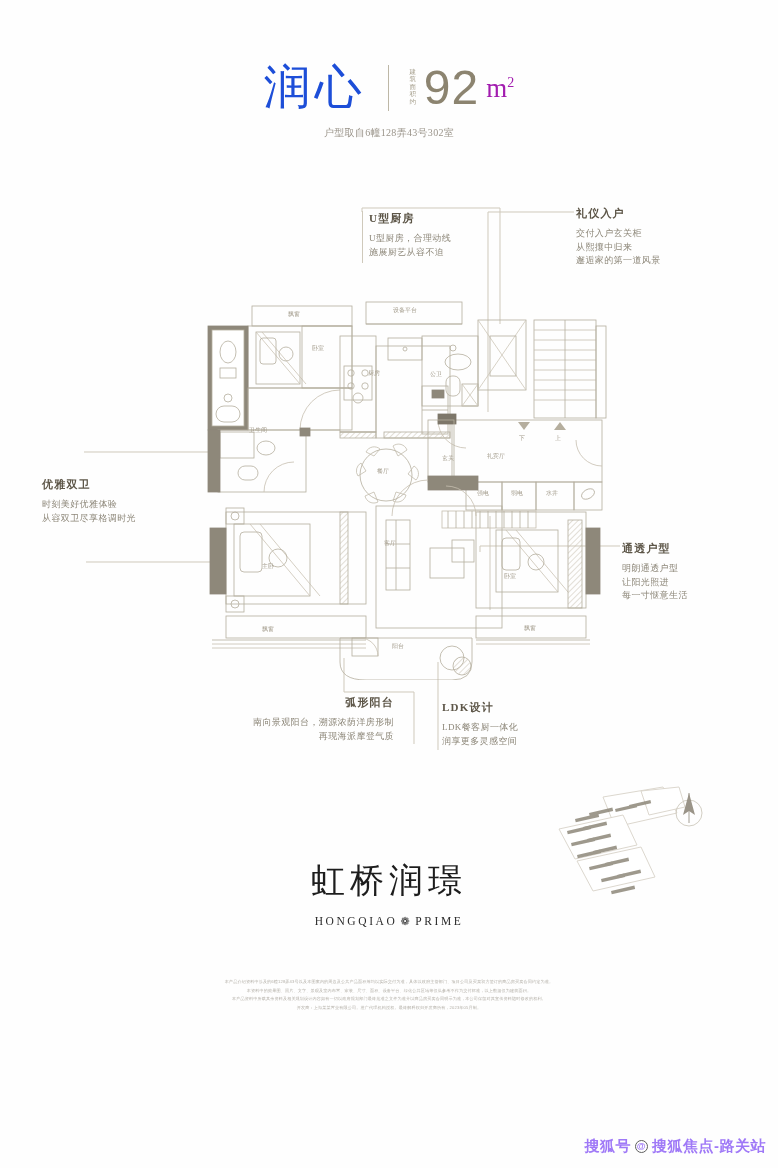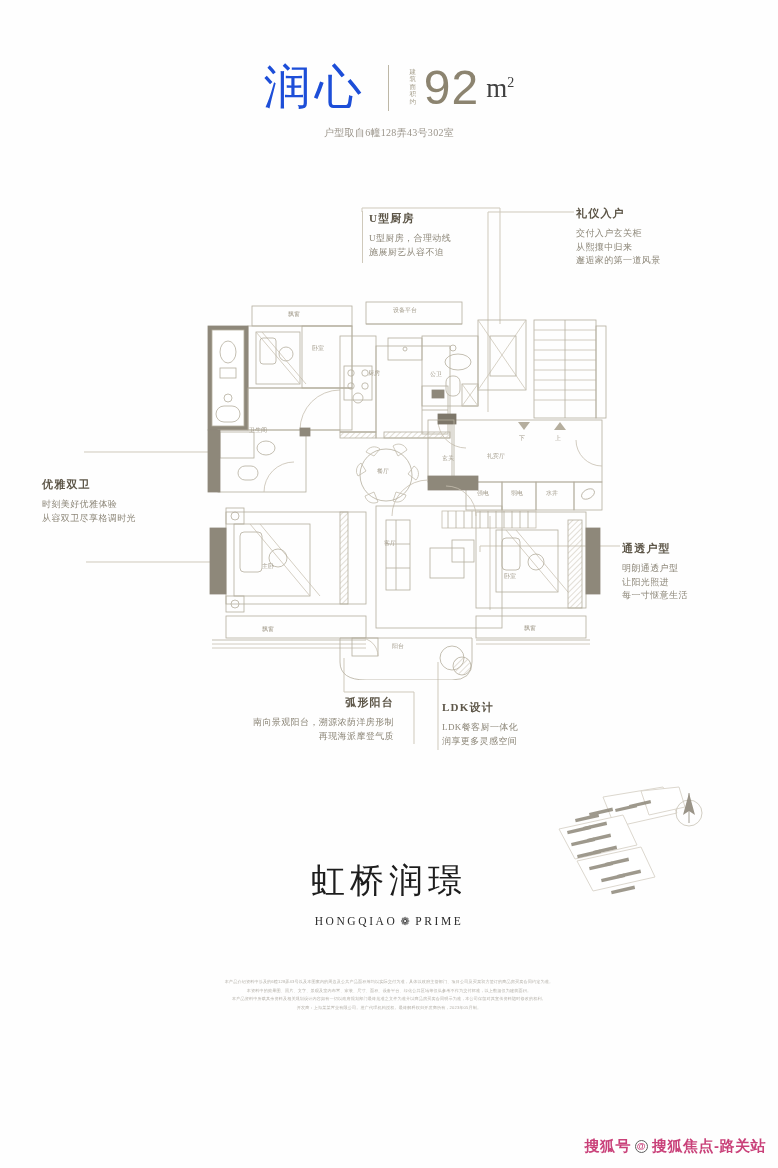--- a/index.html
+++ b/index.html
@@ -57,21 +57,21 @@
   }
   .title-area {
     font-size: 48px;
     color: #8c8470;
     font-family: Liberation Sans, sans-serif;
     line-height: 52px;
     letter-spacing: 1px;
   }
   .title-unit {
     font-size: 27px;
-    color: #404040;
+    color: #a21caf;
     line-height: 52px;
     margin-left: 7px;
     position: relative;
   }
   .title-unit sup {
     font-size: 14px;
     vertical-align: super;
   }
 
   .subtitle-row {
@@ -188,21 +188,21 @@
 
   
   .watermark {
     position: absolute;
     right: 12px;
     bottom: 12px;
     display: flex;
     align-items: center;
     gap: 4px;
     font-size: 15px;
-    color: #be185d;
+    color: #8b5cf6;
     font-family: "Liberation Sans", sans-serif;
     letter-spacing: 0.5px;
     font-weight: 700;
     opacity: 0.82;
   }
   .wm-at {
     display: inline-block;
     width: 13px; height: 13px;
     border: 1.4px solid #3b3b3b;
     border-radius: 50%;

